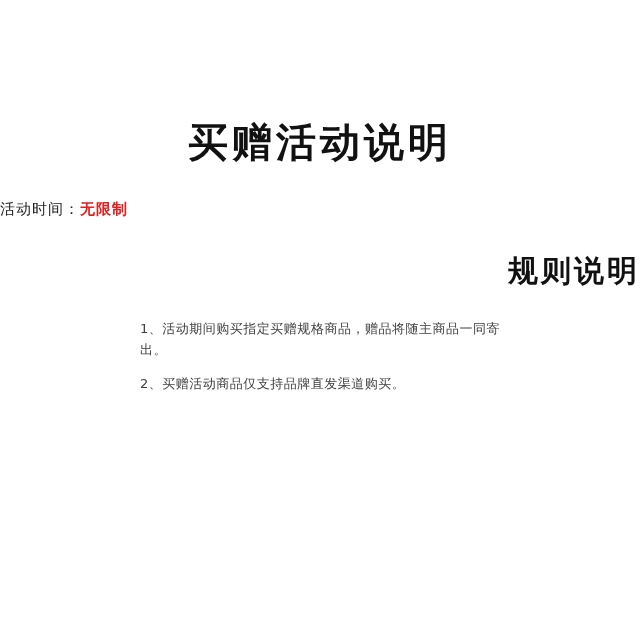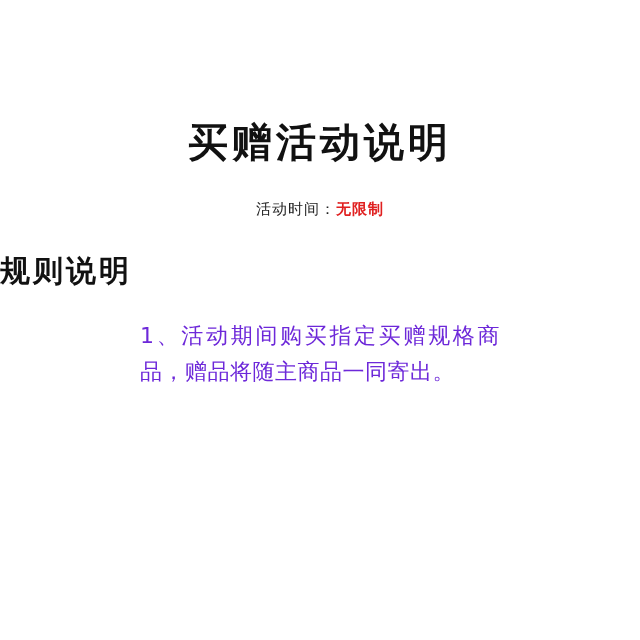--- a/index.html
+++ b/index.html
@@ -25,66 +25,67 @@
     text-align: center;
     font-size: 40px;
     font-weight: bold;
     letter-spacing: 4px;
     color: #111111;
     margin: 0;
     padding-top: 118px;
     line-height: 1.2;
   }
   .subtitle-row {
-    text-align: center;
+    text-align: left;
     font-size: 15px;
     color: #222222;
     margin-top: 34px;
     letter-spacing: 1px;
   }
   .subtitle-row .label {
     color: #222222;
   }
   .subtitle-row .value {
     color: #e02020;
     font-weight: bold;
   }
   .section-title {
-    text-align: left;
+    text-align: right;
     font-size: 30px;
     font-weight: bold;
     letter-spacing: 3px;
     color: #111111;
     margin: 0;
     padding-top: 32px;
   }
   .rules {
     margin: 26px auto 0 auto;
     width: 360px;
     padding: 0;
   }
   .rule-item {
-    font-size: 22px;
+    font-size: 13px;
     line-height: 1.62;
-    color: #6d28d9;
+    color: #404040;
     letter-spacing: 0.5px;
     margin-bottom: 2px;
     text-align: justify;
   }
 </style>
 </head>
 <body>
 
 <div class="page">
 
   <h1 class="main-title">买赠活动说明</h1>
 
   <div class="subtitle-row">
     <span class="label">活动时间：</span><span class="value">无限制</span>
   </div>
 
   <h2 class="section-title">规则说明</h2>
 
   <div class="rules">
     <p class="rule-item">1、活动期间购买指定买赠规格商品，赠品将随主商品一同寄出。</p>
+    <p class="rule-item">2、买赠活动商品仅支持品牌直发渠道购买。</p>
   </div>
 
 </div>
 
 </body></html>

